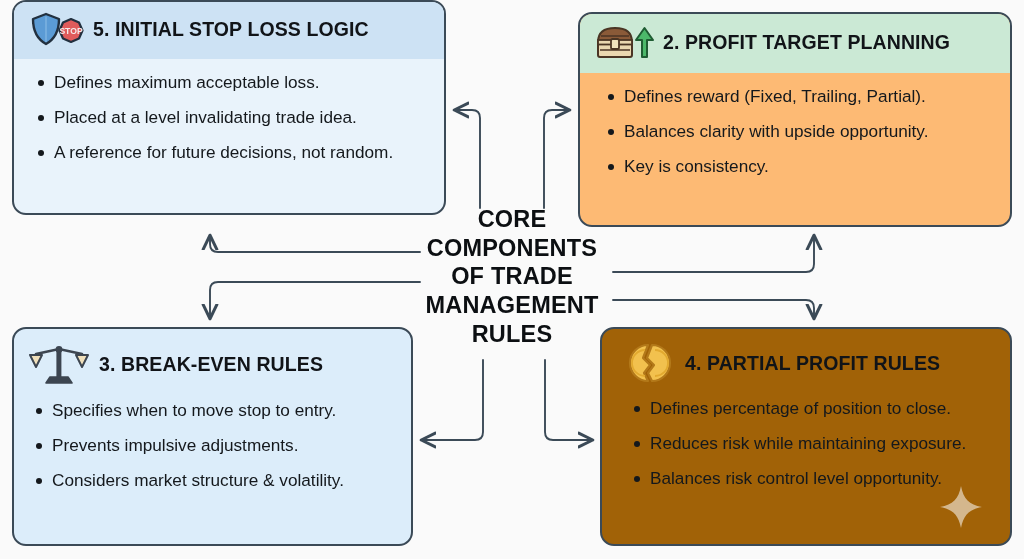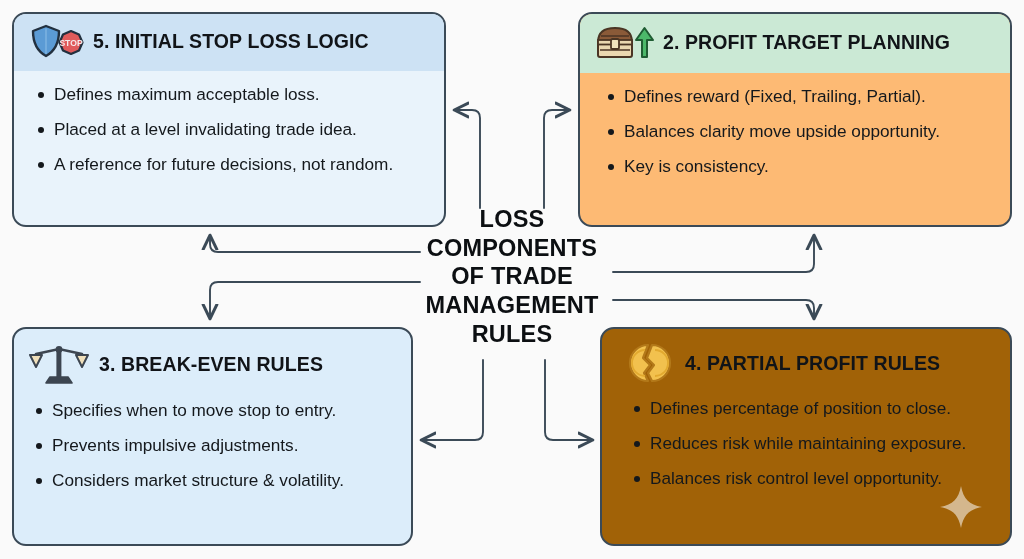--- a/index.html
+++ b/index.html
@@ -50,21 +50,21 @@
     background: #14181c;
     margin-top: 9px;
   }
   .bullet-text {
     font-size: 17.2px;
     line-height: 1.33;
     color: #14181c;
   }
 
   
-  #card1 { left: 12px; top: 12px; width: 434px; height: 215px; background: #e9f3fb; }
+  #card1 { left: 12px; top: 0; width: 434px; height: 215px; background: #e9f3fb; }
   #card1 .card-head { background: #cde2f4; padding-bottom: 12px; }
   #card1 .card-body { padding-top: 12px; }
 
   
   #card2 { left: 578px; top: 12px; width: 434px; height: 215px; background: #fdba74; }
   #card2 .card-head { background: #cbe9d5; padding-bottom: 12px; }
   #card2 .card-body { padding-top: 12px; padding-left: 28px; }
 
   
   #card3 { left: 12px; top: 327px; width: 401px; height: 219px; background: #dcedfa; }
@@ -165,31 +165,31 @@
       </svg>
       <span class="card-title">2. PROFIT TARGET PLANNING</span>
     </div>
     <div class="card-body">
       <div class="bullet-row">
         <span class="dot"></span>
         <span class="bullet-text">Defines reward (Fixed, Trailing, Partial).</span>
       </div>
       <div class="bullet-row">
         <span class="dot"></span>
-        <span class="bullet-text">Balances clarity move upside opportunity.</span>
+        <span class="bullet-text">Balances clarity with upside opportunity.</span>
       </div>
       <div class="bullet-row">
         <span class="dot"></span>
         <span class="bullet-text">Key is consistency.</span>
       </div>
     </div>
   </div>
 
   <div id="center-label">
-    <div>LOSS</div>
+    <div>CORE</div>
     <div>COMPONENTS</div>
     <div>OF TRADE</div>
     <div>MANAGEMENT</div>
     <div>RULES</div>
   </div>
 
   <div class="card" id="card3">
     <div class="card-head">
       <svg class="icon" width="62" height="46" viewBox="0 0 62 46">
         <path d="M8,13 L31,8 L54,13" stroke="#3c4550" stroke-width="2.6" fill="none" stroke-linecap="round"></path>

